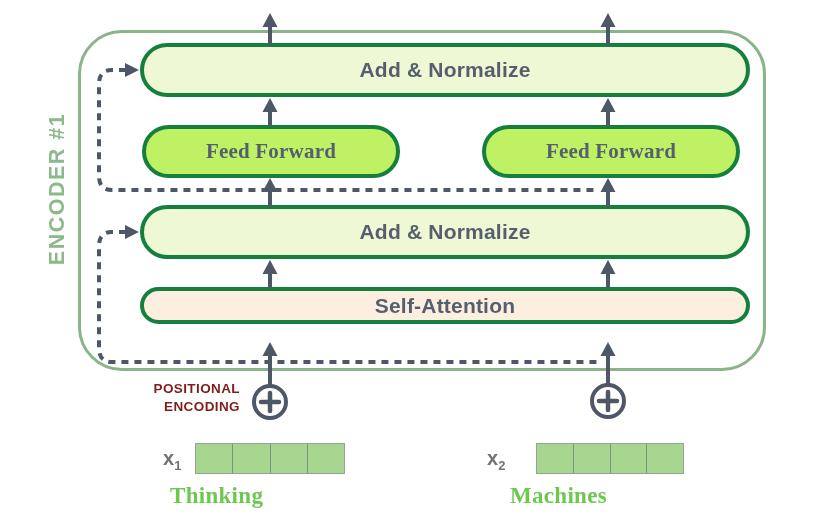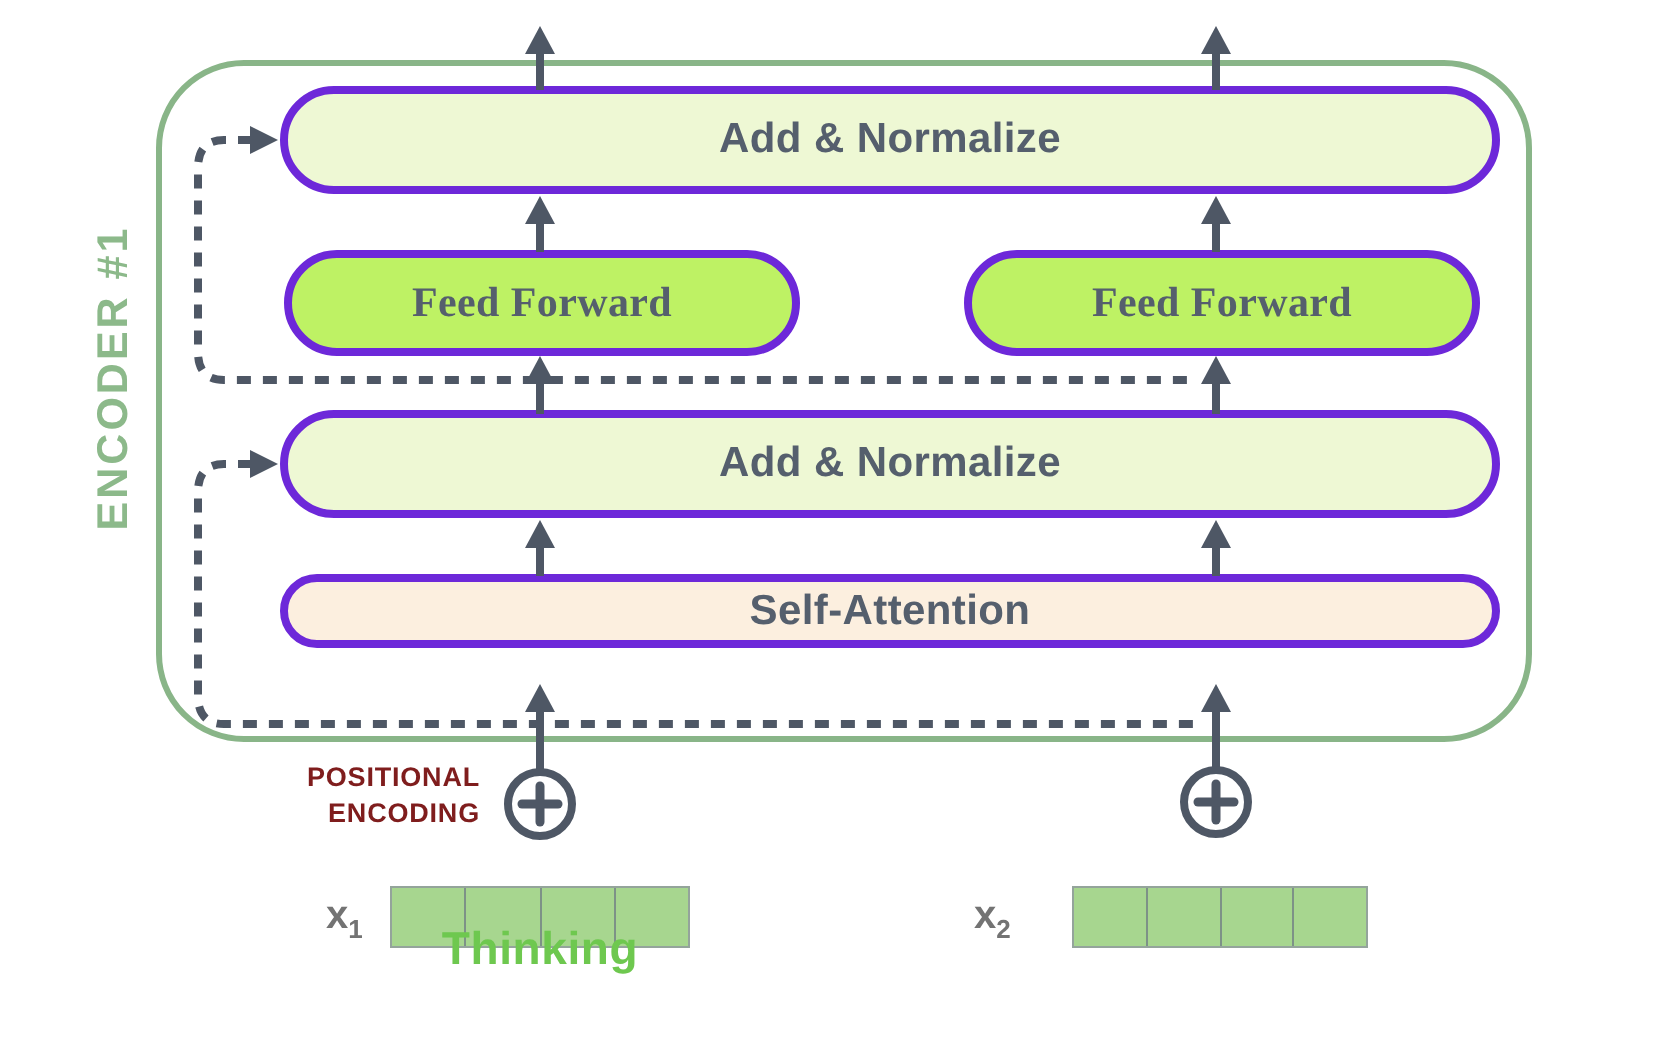--- a/index.html
+++ b/index.html
@@ -18,21 +18,21 @@
   }
   .encoder-label{
     position:absolute;left:57px;top:189px;
     transform:translate(-50%,-50%) rotate(-90deg);
     font-size:21.5px;font-weight:700;letter-spacing:1.5px;
     color:#8cb98a;white-space:nowrap;
   }
   
   .block{
     position:absolute;box-sizing:border-box;
-    border:4px solid #6d28d9;
+    border:4px solid #15803d;
     display:flex;align-items:center;justify-content:center;
     font-size:21px;font-weight:600;color:#555f6d;
     letter-spacing:0.2px;
   }
   .addnorm{background:#eef8d4;border-radius:28px;}
   .ff{background:#bef264;border-radius:27px;font-family:Liberation Serif, serif;}
   .sa{background:#fcefdf;border-radius:28px;}
   .block.addnorm-top{left:140px;top:43px;width:610px;height:54px;}
   .block.ff-left{left:142px;top:125px;width:258px;height:53px;}
   .block.ff-right{left:482px;top:125px;width:258px;height:53px;}
@@ -49,22 +49,22 @@
     position:absolute;top:447px;font-size:20px;font-weight:700;color:#737373;
   }
   .xlabel sub{font-size:13px;font-weight:700;}
   .vector{
     position:absolute;top:443px;height:31px;box-sizing:border-box;
     display:flex;border:1px solid #94a49b;background:#a7d68f;
   }
   .vector .cell{flex:1;border-right:1.5px solid #7d9287;}
   .vector .cell:last-child{border-right:none;}
   .word{
-    position:absolute;top:461px;width:200px;text-align:center;
-    font-size:23px;font-weight:700;color:#6ec84f;letter-spacing:0.3px;
+    position:absolute;top:483px;width:200px;text-align:left;
+    font-size:23px;font-weight:700;color:#6ec84f;letter-spacing:0.3px;font-family:Liberation Serif, serif;
   }
   svg.overlay{position:absolute;left:0;top:0;pointer-events:none;}
 </style>
 </head>
 <body>
 
 <div class="canvas">
 
   <div class="encoder-frame"></div>
 
@@ -100,20 +100,21 @@
   </div>
   <div class="word" style="left:170px">Thinking</div>
 
   <div class="xlabel" style="left:487px"><span>x</span><sub>2</sub></div>
   <div class="vector" style="left:536px;width:148px">
     <div class="cell"></div>
     <div class="cell"></div>
     <div class="cell"></div>
     <div class="cell"></div>
   </div>
+  <div class="word" style="left:510px">Machines</div>
 
   <svg class="overlay" width="829" height="528" viewBox="0 0 829 528">
     <g stroke="#4e5765" fill="#4e5765">
 
       <g fill="none" stroke-width="4" stroke-dasharray="7 6">
         <path d="M 126 70 L 112 70 Q 99 70 99 84 L 99 176 Q 99 190 112 190 L 597 190"></path>
       </g>
       <polygon stroke="none" points="139,70 125,63 125,77"></polygon>
 
       <g fill="none" stroke-width="4" stroke-dasharray="7 6">

